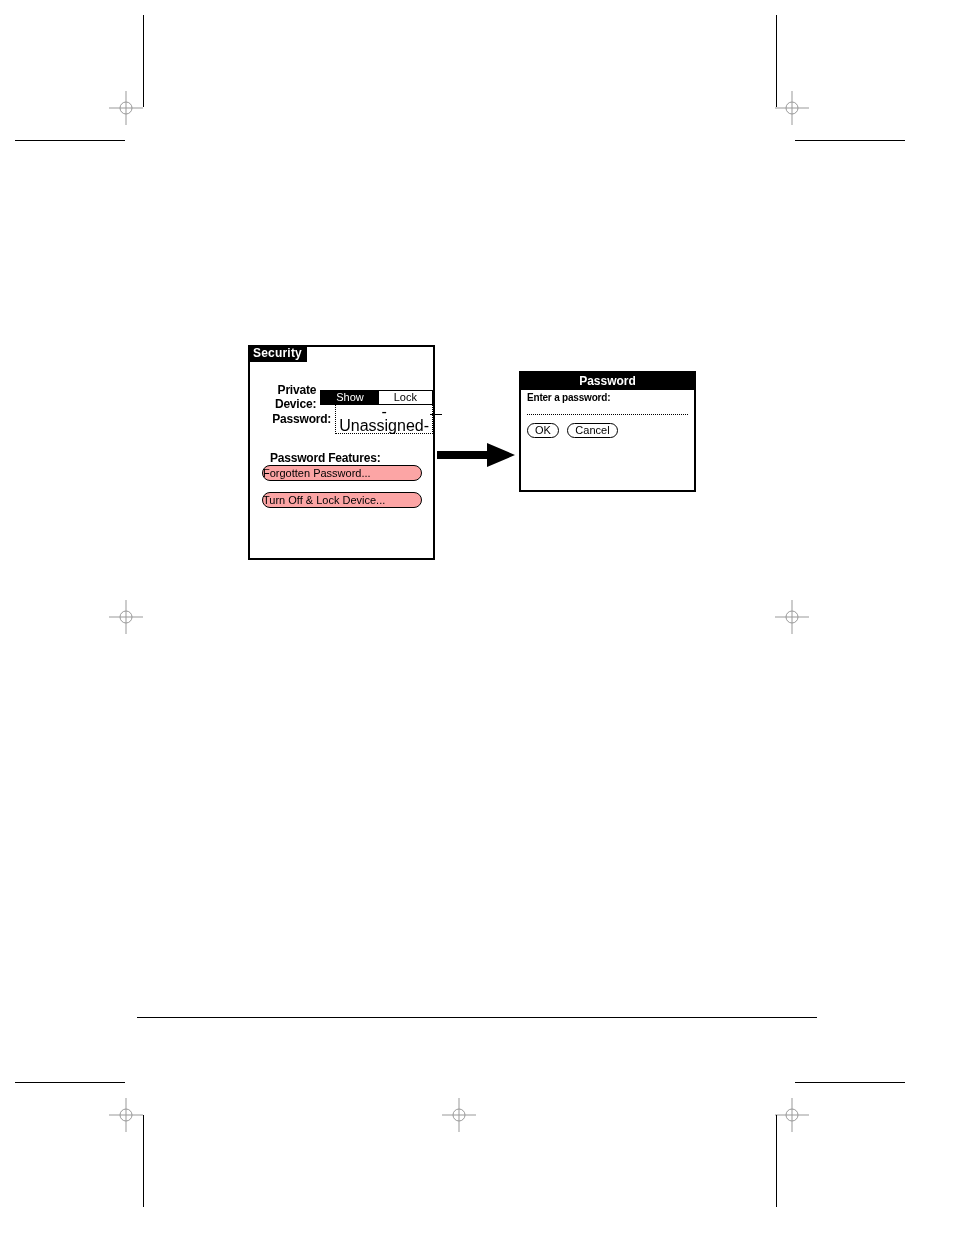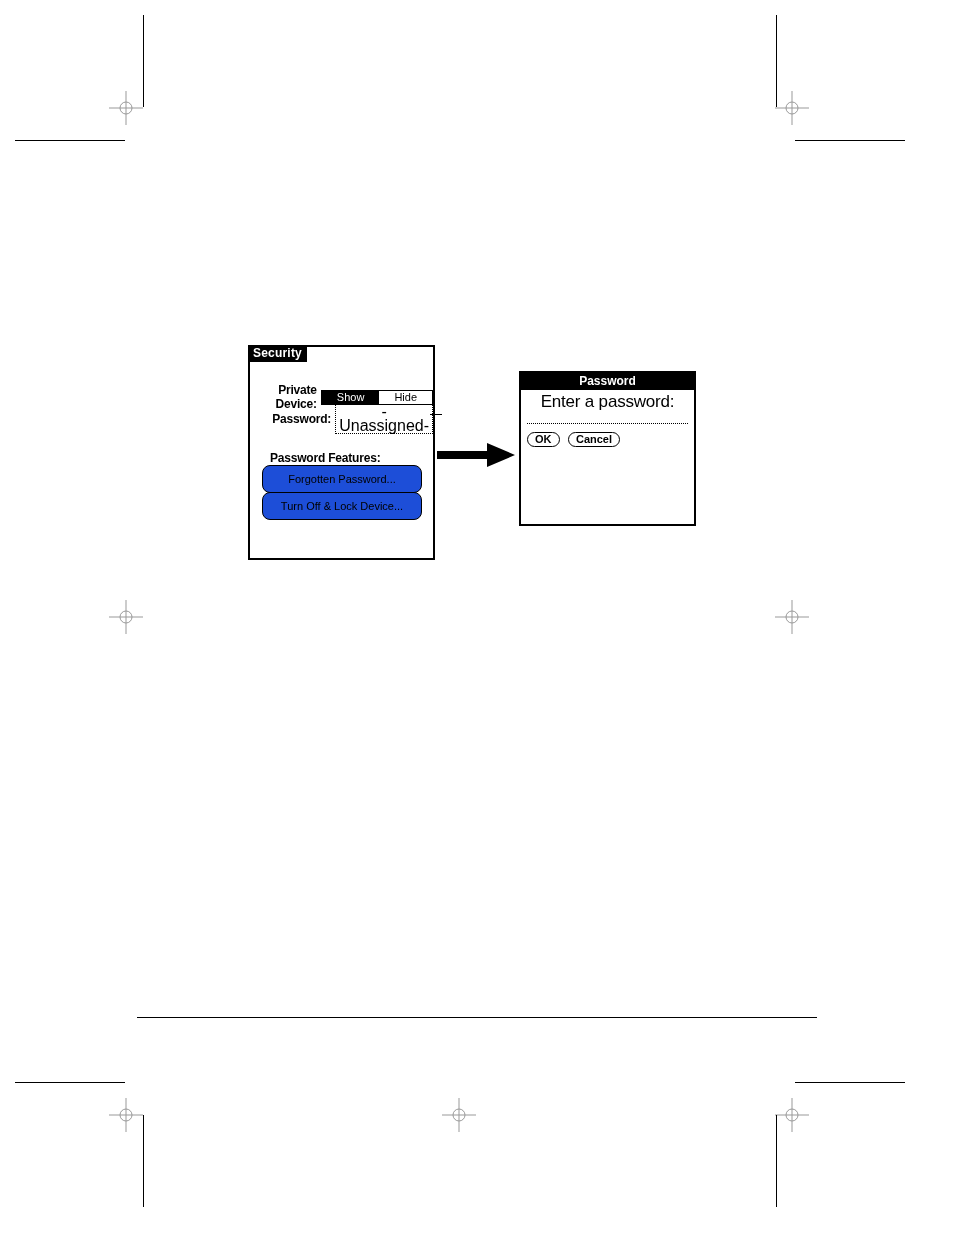--- a/index.html
+++ b/index.html
@@ -87,63 +87,62 @@
     font-weight: 700;
     font-size: 12px;
     letter-spacing: -0.2px;
   }
   .pill-button {
     position: absolute;
     left: 12px;
     border: 1px solid #000;
     border-radius: 8px;
     font-size: 11px;
-    text-align: center;
-    padding: 7px 0;
+    text-align: left;
+    padding: 1px 0;
     width: 158px;
-    background: #1d4ed8;
+    background: #fca5a5;
   }
 
   
   .arrow {
     position: absolute;
     left: 437px;
     top: 441px;
     width: 80px;
     height: 28px;
     pointer-events: none;
   }
 
   
   .pwd-dialog {
     position: absolute;
     left: 519px;
     top: 371px;
     width: 177px;
-    height: 155px;
+    height: 121px;
     border: 2px solid #000;
     box-sizing: border-box;
     background: #fff;
   }
   .pwd-title {
     background: #000;
     color: #fff;
     text-align: center;
     font-weight: 700;
     font-size: 12px;
     padding: 1px 0 2px 0;
   }
   .pwd-body {
     padding: 2px 6px 0 6px;
   }
   .pwd-prompt {
-    font-weight: 400;
-    font-size: 17px;
+    font-weight: 700;
+    font-size: 10px;
     letter-spacing: -0.2px;
-    text-align: center;
   }
   .dotline {
     border-bottom: 1.5px dotted #000;
     height: 10px;
     margin: 1px 0 4px 0;
   }
   .pwd-msg {
     font-weight: 700;
     font-size: 11px;
     line-height: 13px;
@@ -151,21 +150,20 @@
   }
   .dlg-btn {
     display: inline-block;
     border: 1px solid #000;
     border-radius: 9px;
     font-size: 11px;
     padding: 0 7px;
     line-height: 13px;
     margin-right: 4px;
     background: #fff;
-    font-weight: bold;
   }
 
   
   .bottom-rule {
     position: absolute;
     left: 137px;
     top: 1017px;
     width: 680px;
     height: 1px;
     background: #000;
@@ -220,21 +218,21 @@
 <div class="hline" style="left:795px;top:1082px;width:110px;height:1px;"></div>
 <div class="vline" style="left:776px;top:1115px;width:1px;height:92px;"></div>
 
 <div class="security-panel">
   <div class="title-tab">Security</div>
 
   <div class="row" style="top:36px;">
     <div class="lbl" style="width:103px;">Private Device:</div>
     <div class="toggle">
       <span class="sel">Show</span>
-      <span>Hide</span>
+      <span>Lock</span>
     </div>
   </div>
 
   <div class="row" style="top:57px;">
     <div class="lbl" style="width:103px;">Password:</div>
     <div class="password-box">-Unassigned-</div>
   </div>
 
   <div class="features-label" style="top:104px;">Password Features:</div>
 

